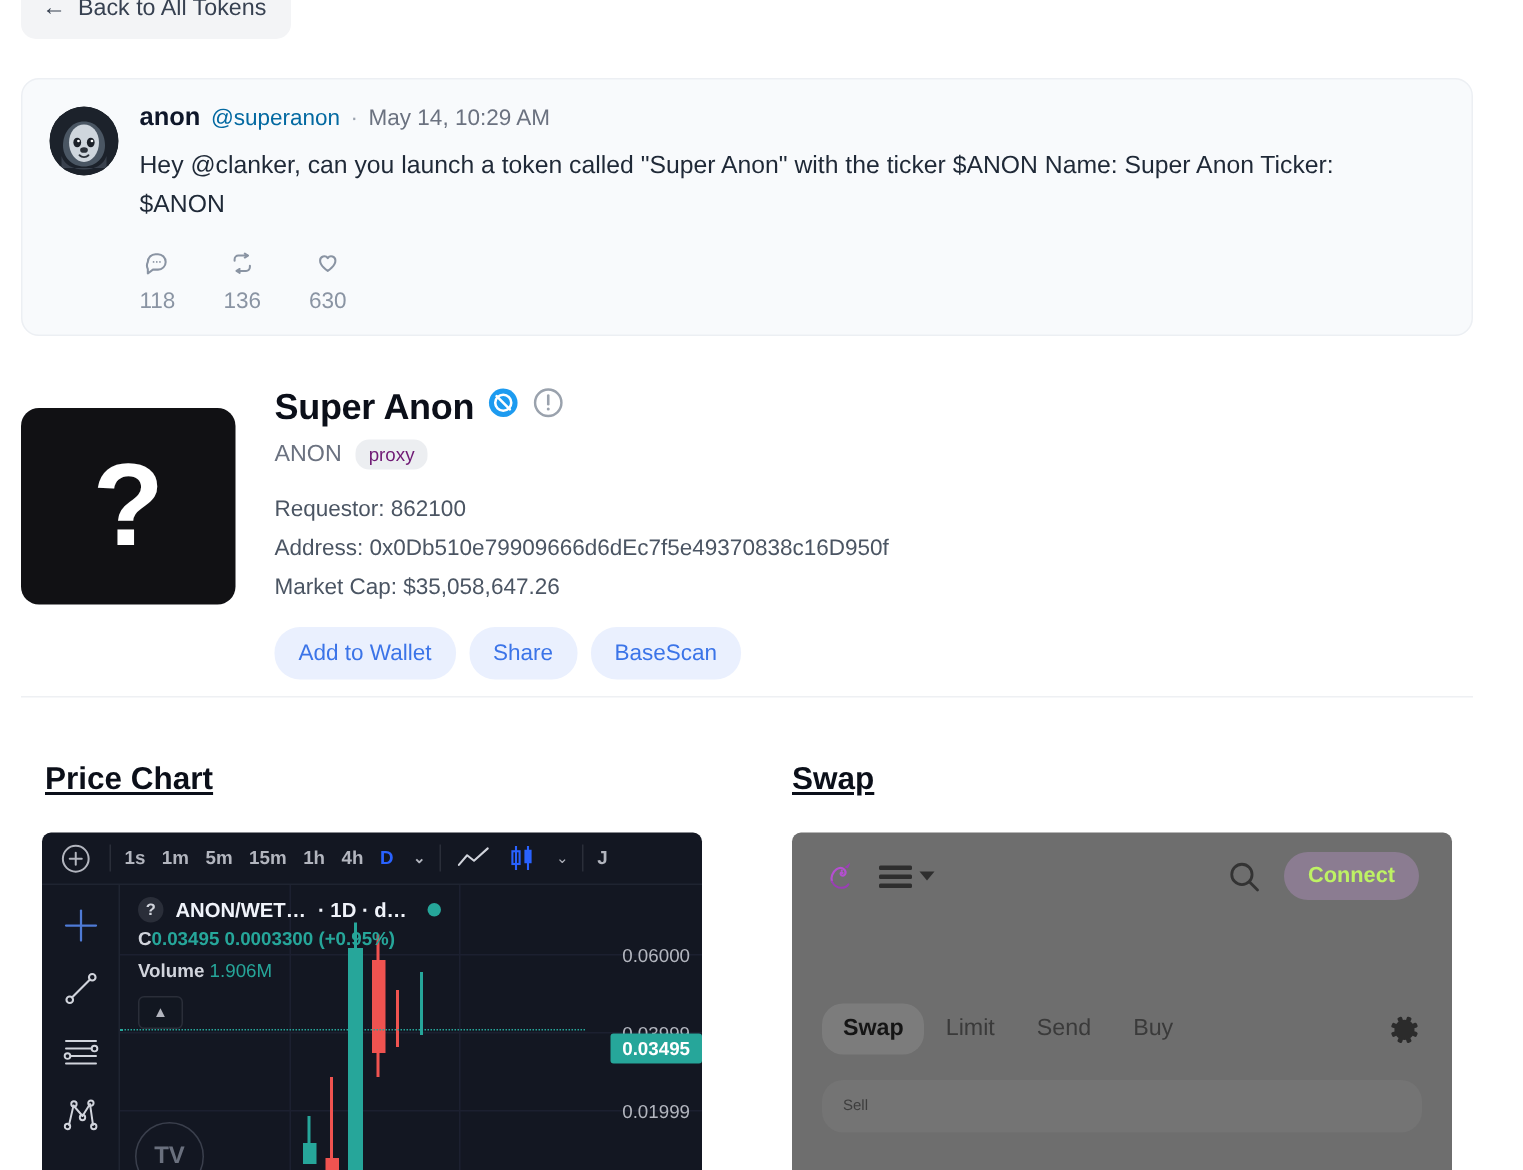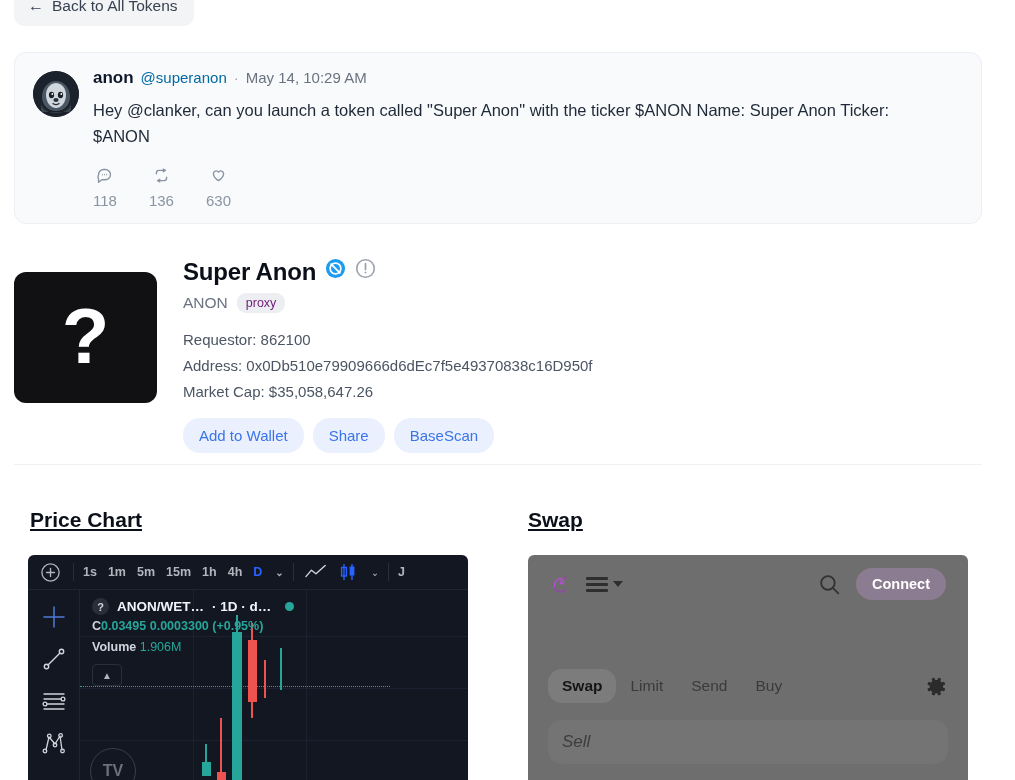--- a/index.html
+++ b/index.html
@@ -153,33 +153,33 @@
     font-family:"Liberation Sans", sans-serif;
   }
   .uni-top { height:58px; display:flex; align-items:center; padding:0 22px; gap:14px; }
   .uni-logo { width:22px; height:22px; }
   .uni-menu { display:flex; align-items:center; gap:5px; }
   .uni-burger { display:flex; flex-direction:column; gap:3px; }
   .uni-burger i { display:block; width:22px; height:3px; background:#2e2e2e; border-radius:1px; }
   .uni-caret { width:0;height:0;border-left:5px solid transparent;border-right:5px solid transparent;border-top:6px solid #2e2e2e; }
   .uni-spacer { flex:1; }
   .uni-connect {
-    background:rgba(216,160,236,.28); color:#ffffff; font-weight:bold;
+    background:rgba(216,160,236,.28); color:#bef264; font-weight:bold;
     font-size:14.5px; padding:8px 16px; border-radius:16px; border:none; cursor:pointer;
     font-family:"Liberation Sans", sans-serif;
   }
   .uni-tabs { display:flex; align-items:center; gap:0; padding:0 20px; margin-top:56px; }
   .uni-tab {
     font-size:15.5px; color:#3a3a3a; padding:8px 14px; border-radius:14px; cursor:pointer;
   }
   .uni-tab.active { color:#151515; font-weight:bold; background:rgba(255,255,255,.10); }
   .uni-tabs .uni-spacer2 { flex:1; }
   .uni-sell {
     margin:17px 20px 0 20px; background:rgba(255,255,255,.045);
-    border-radius:14px; padding:12px 14px; font-size:17px; color:#3d3d3d;font-style:italic;
+    border-radius:14px; padding:12px 14px; font-size:10px; color:#3d3d3d;
   }
 </style>
 </head>
 <body>
 
 <div class="page">
 
   <div class="backbar">
     <button class="back-btn">
       <span class="arrow">←</span>
@@ -380,20 +380,26 @@
             <span>(+0.95%)</span>
           </div>
           <div class="leg-row3">
             <span>Volume</span>
             <span class="v">1.906M</span>
           </div>
         </div>
 
         <div class="collapse-btn">▲</div>
 
+        <div class="price-axis">
+          <div class="pa-label" style="top:40px;">0.06000</div>
+          <div class="pa-label" style="top:92px;">0.03999</div>
+          <div class="pa-current" style="top:99px;">0.03495</div>
+          <div class="pa-label" style="top:144px;">0.01999</div>
+        </div>
 
         <div class="tv-watermark">TV</div>
       </div>
     </div>
   </div>
 
   <div class="swap-panel">
     <div class="uni-top">
       <svg class="uni-logo" viewBox="0 0 24 24">
         <path d="M5 16c-1-3 .5-7 3.5-9 2-1.3 4-1.2 5.5.3 1 1 1.2 2.3.6 3.4-.7 1.2-2 1.3-2.8.6-.6-.5-.6-1.3-.1-1.7.4-.3.9-.2 1.1.2" fill="none" stroke="#b44fd0" stroke-width="1.6" stroke-linecap="round"></path>

